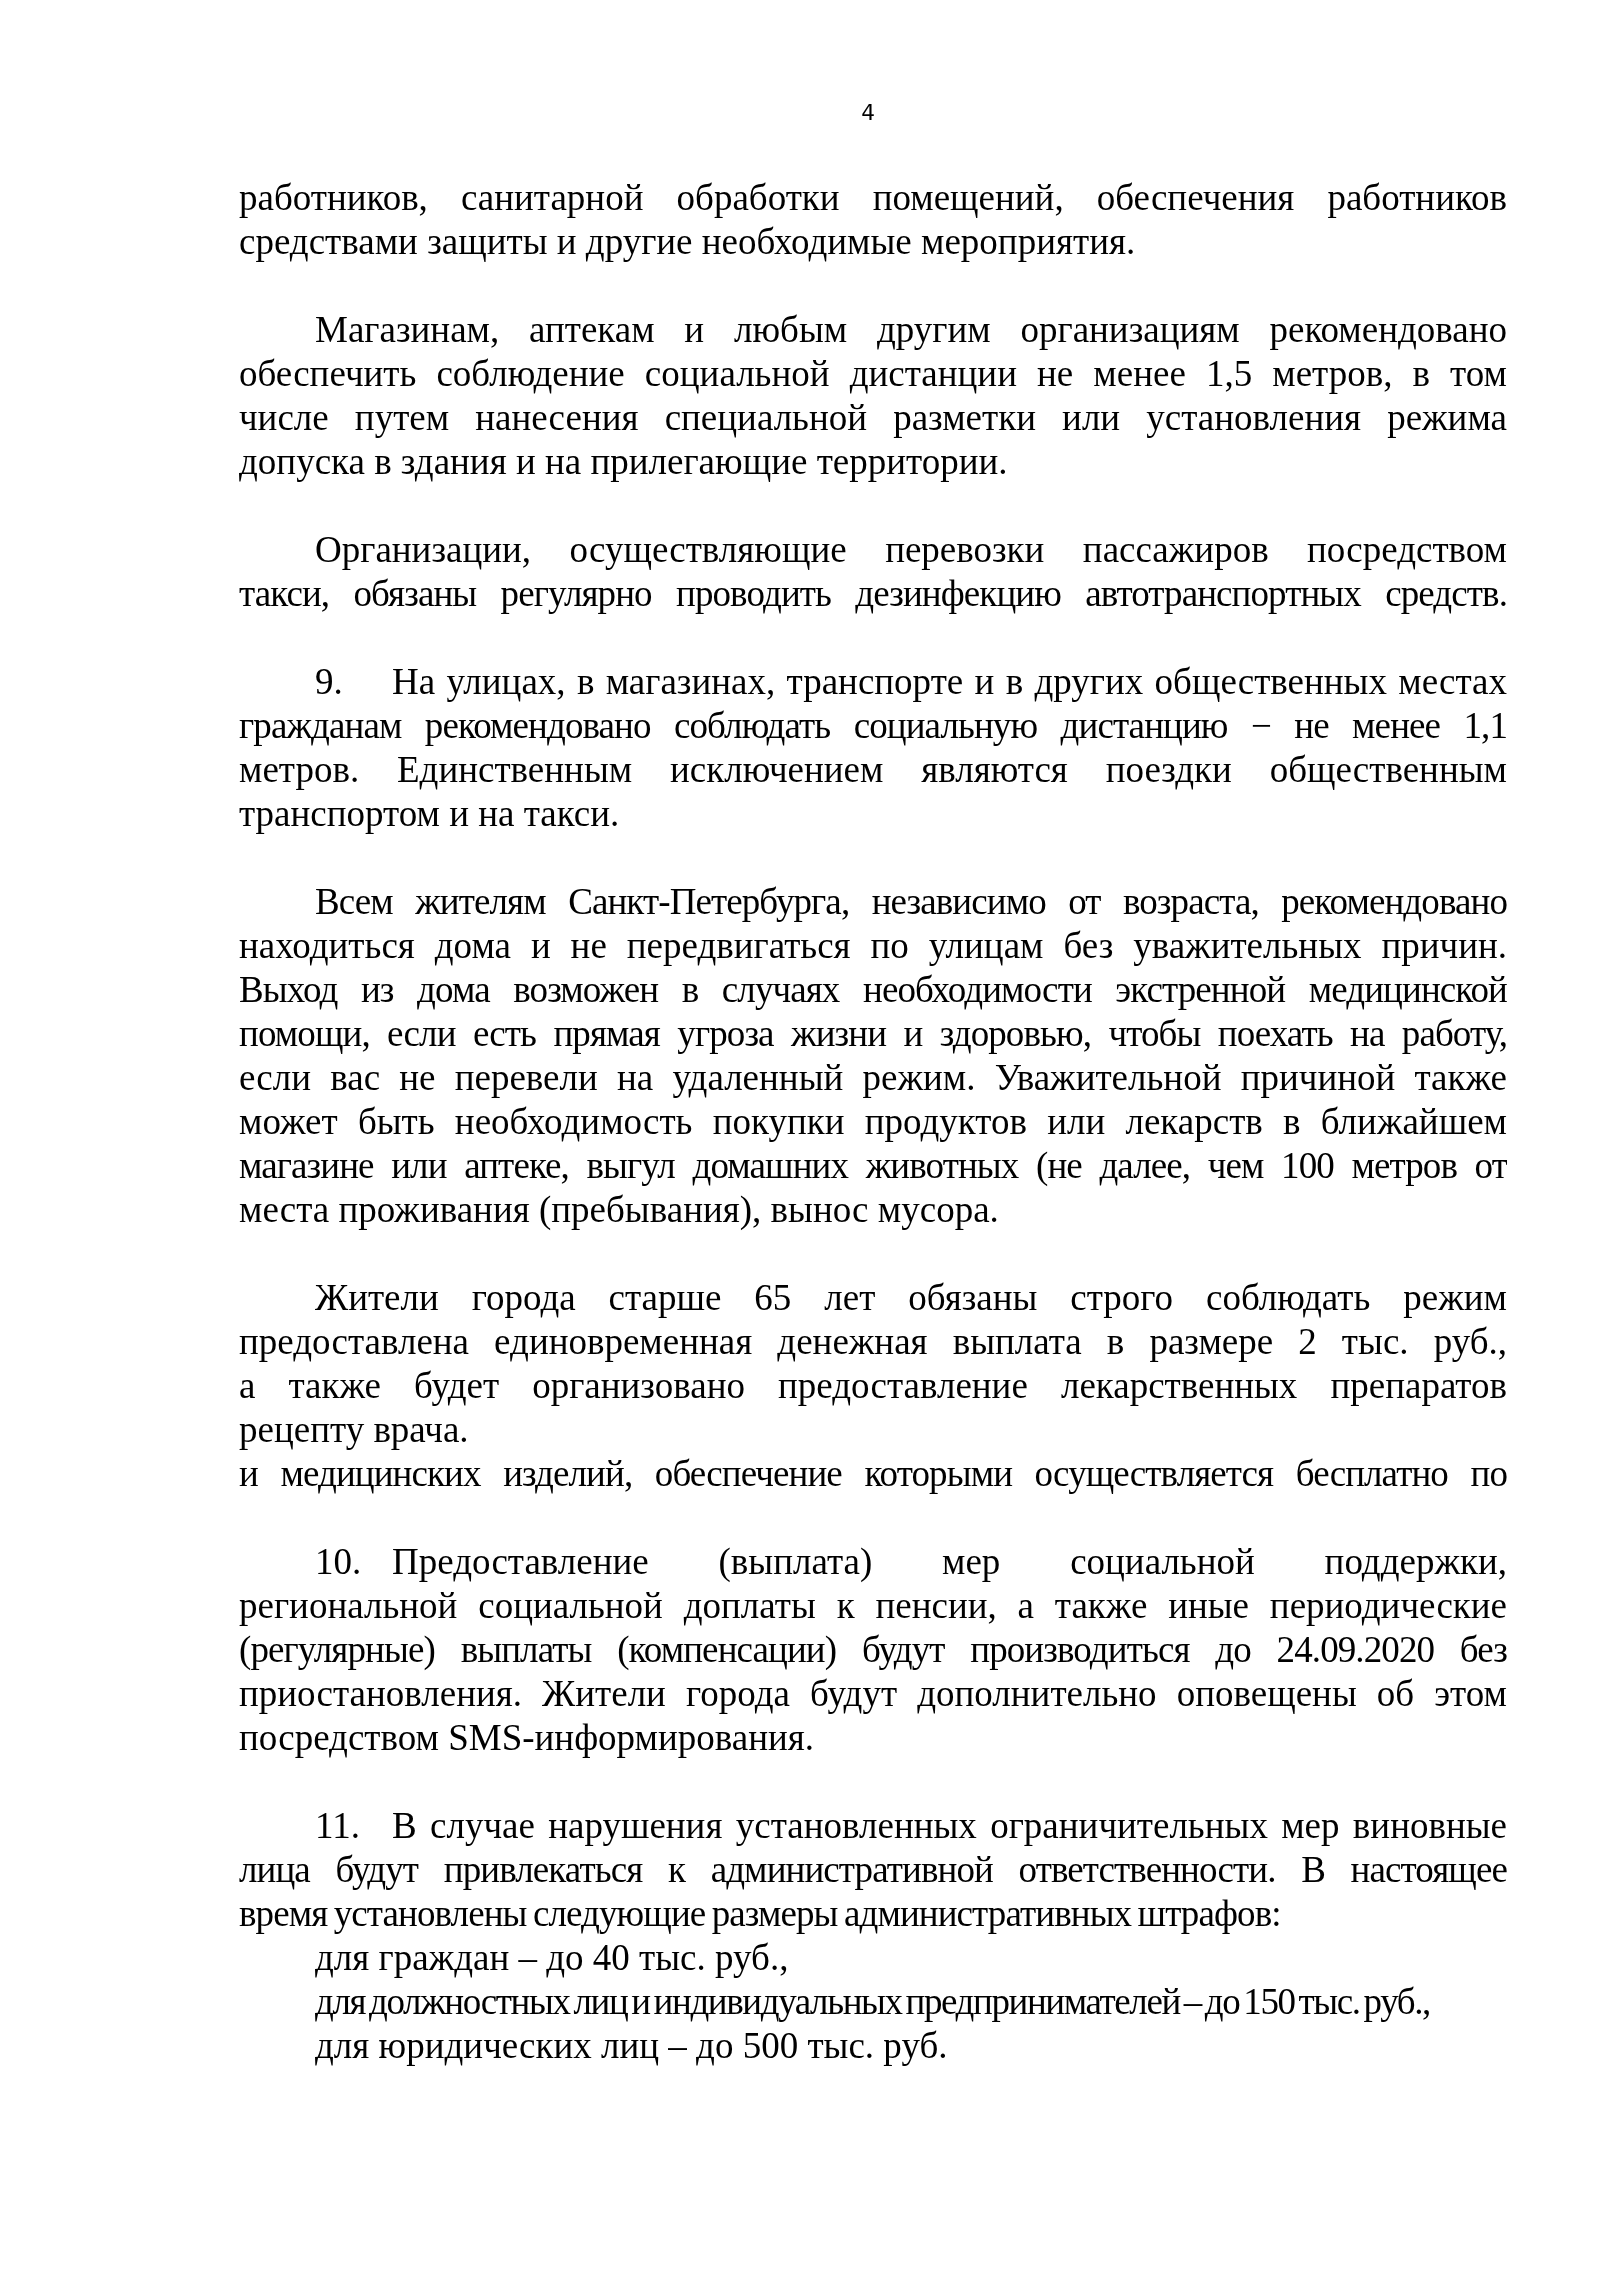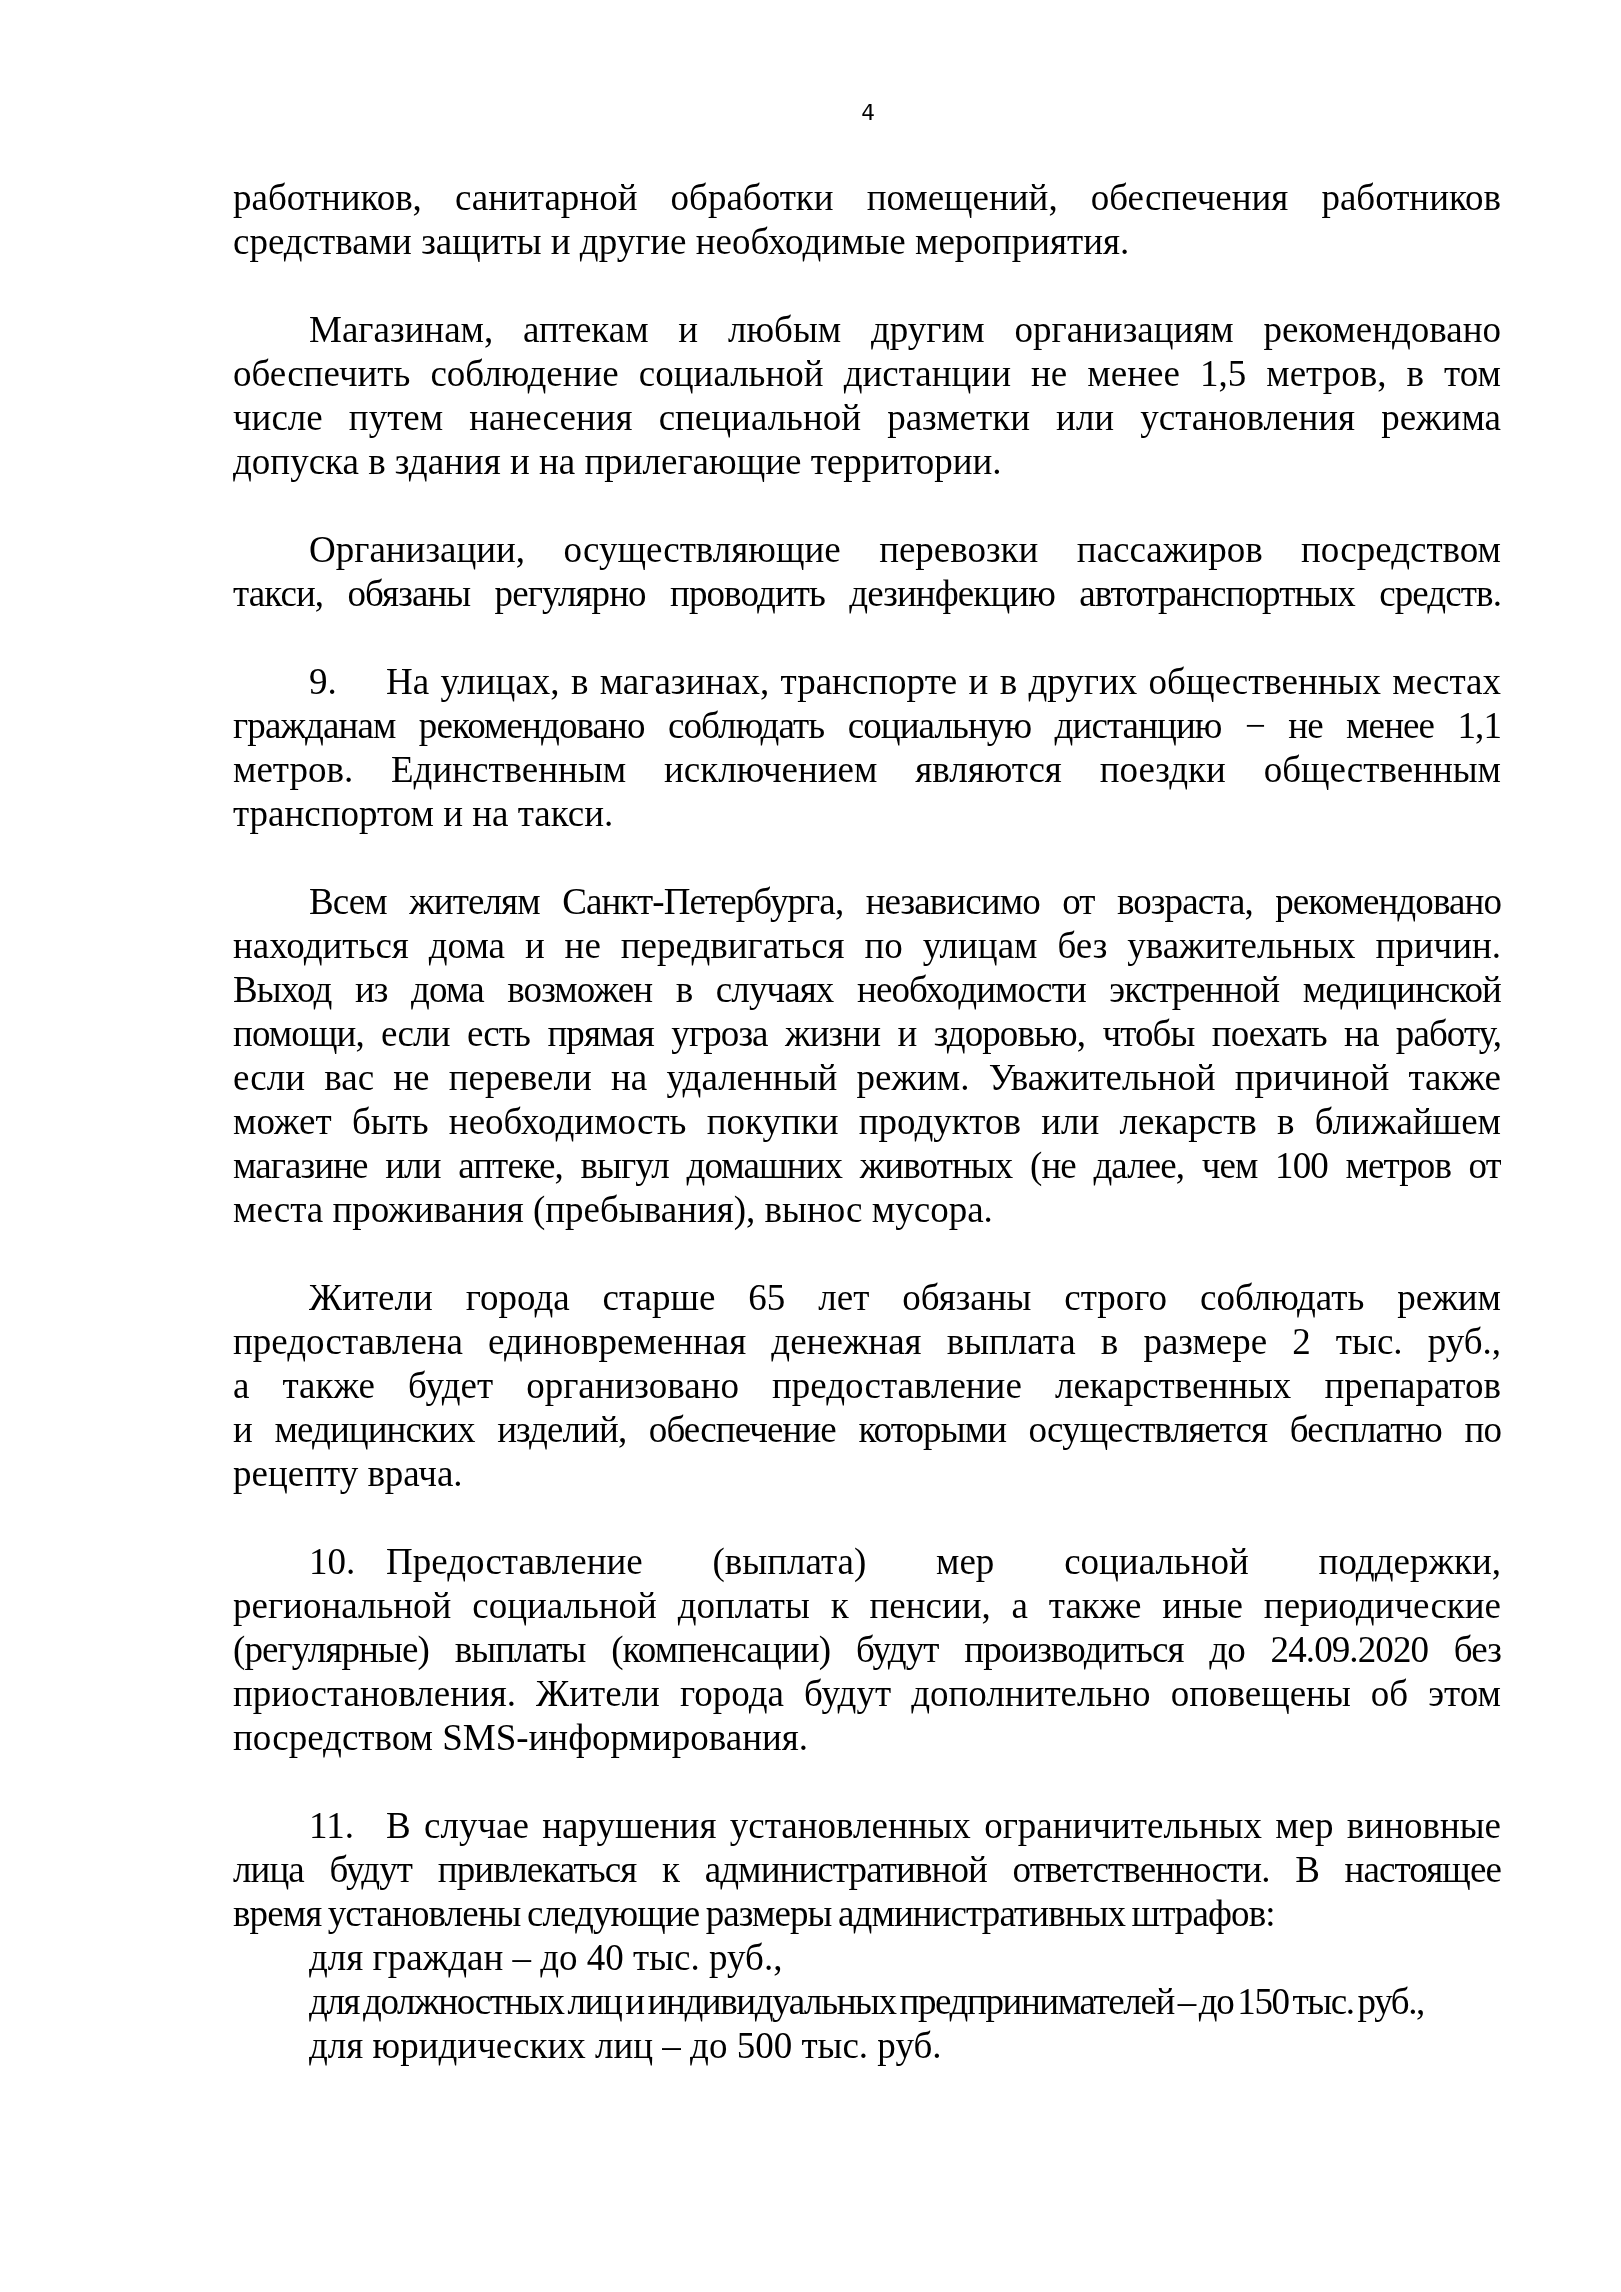--- a/index.html
+++ b/index.html
@@ -20,21 +20,21 @@
       left: 0;
       width: 1736px;
       text-align: center;
       font-family: "DejaVu Sans", "Liberation Sans", sans-serif;
       font-size: 21.6px;
       line-height: 29px;
     }
     .content {
       position: absolute;
       top: 176px;
-      left: 233px;
+      left: 239px;
       width: 1268px;
       font-family: "Liberation Serif", "DejaVu Serif", serif;
       font-size: 37px;
       line-height: 44px;
     }
     .para {
       margin: 0 0 44px 0;
     }
     .line {
       display: block;
@@ -118,22 +118,22 @@
     <span class="line j">если вас не перевели на удаленный режим. Уважительной причиной также</span>
     <span class="line j">может быть необходимость покупки продуктов или лекарств в ближайшем</span>
     <span class="line j tight">магазине или аптеке, выгул домашних животных (не далее, чем 100 метров от</span>
     <span class="line">места проживания (пребывания), вынос мусора.</span>
   </div>
 
   <div class="para">
     <span class="line j indent">Жители города старше 65 лет обязаны строго соблюдать режим</span>
     <span class="line j">предоставлена единовременная денежная выплата в размере 2 тыс. руб.,</span>
     <span class="line j">а также будет организовано предоставление лекарственных препаратов</span>
+    <span class="line">рецепту врача.</span>
     <span class="line j tight">и медицинских изделий, обеспечение которыми осуществляется бесплатно по</span>
-    <span class="line">рецепту врача.</span>
   </div>
 
   <div class="para">
     <span class="line num j">
       <span class="n">10.</span>
       <span class="rest">Предоставление (выплата) мер социальной поддержки,</span>
     </span>
     <span class="line j">региональной социальной доплаты к пенсии, а также иные периодические</span>
     <span class="line j tight">(регулярные) выплаты (компенсации) будут производиться до 24.09.2020 без</span>
     <span class="line j">приостановления. Жители города будут дополнительно оповещены об этом</span>

